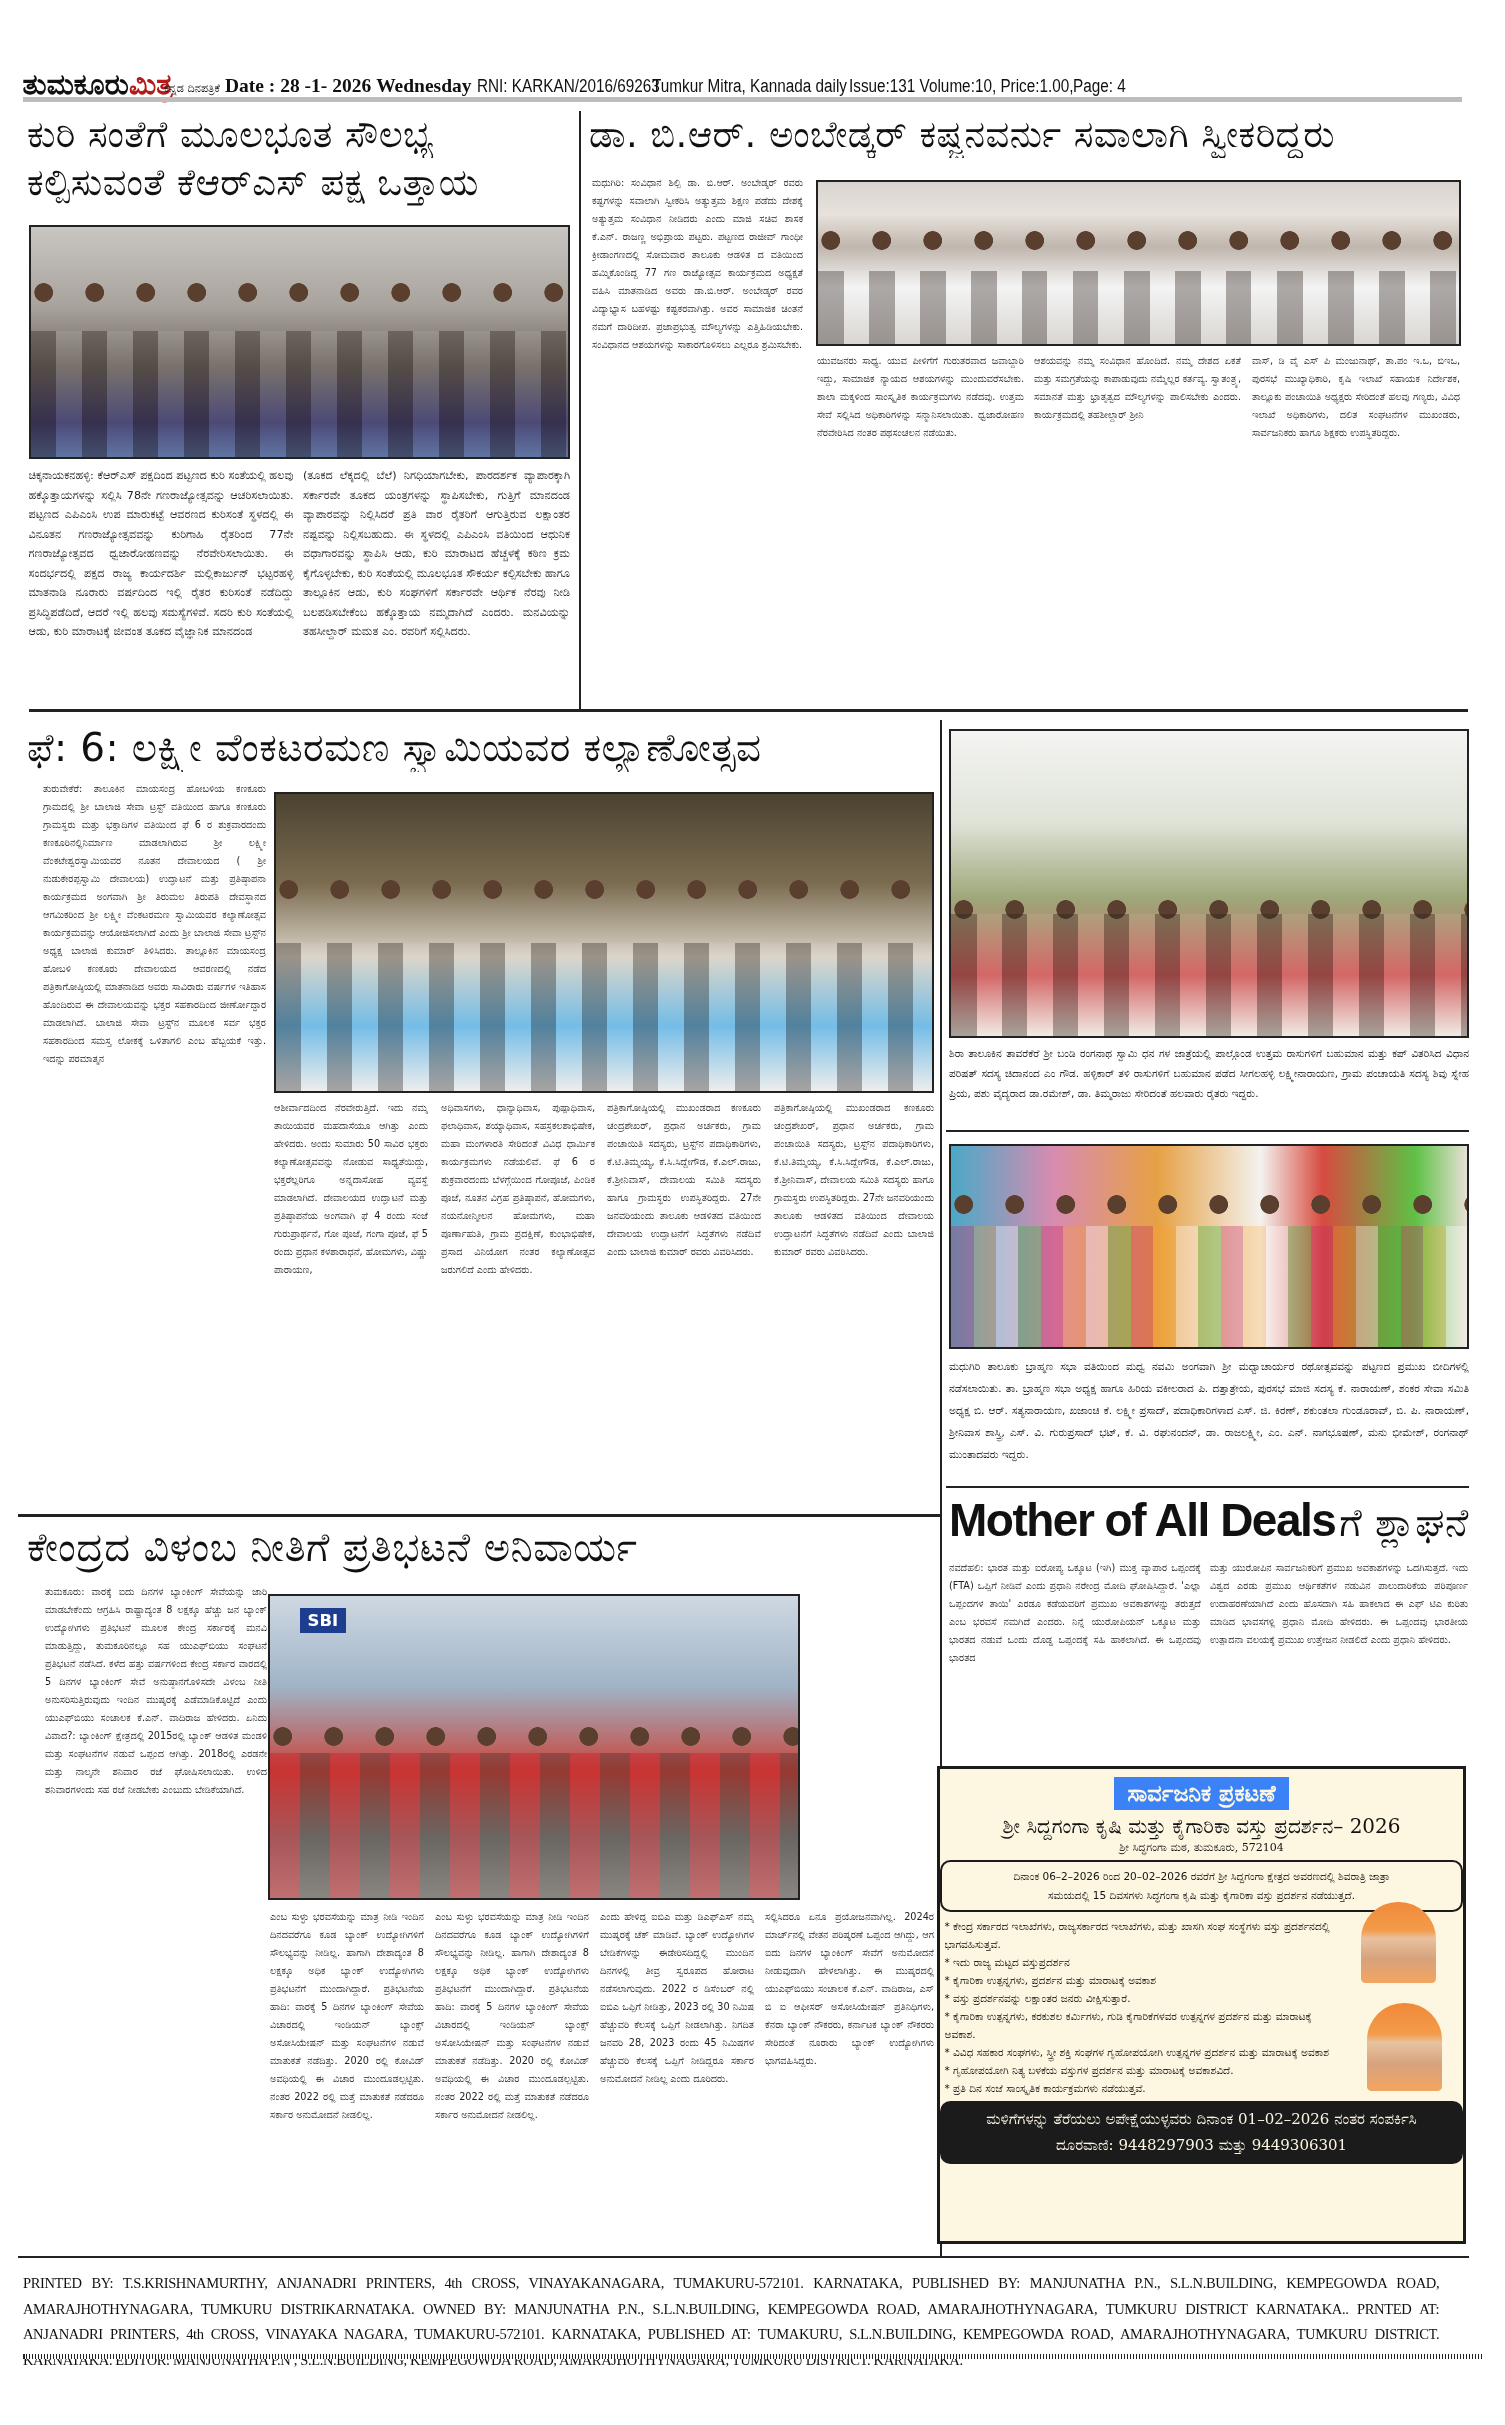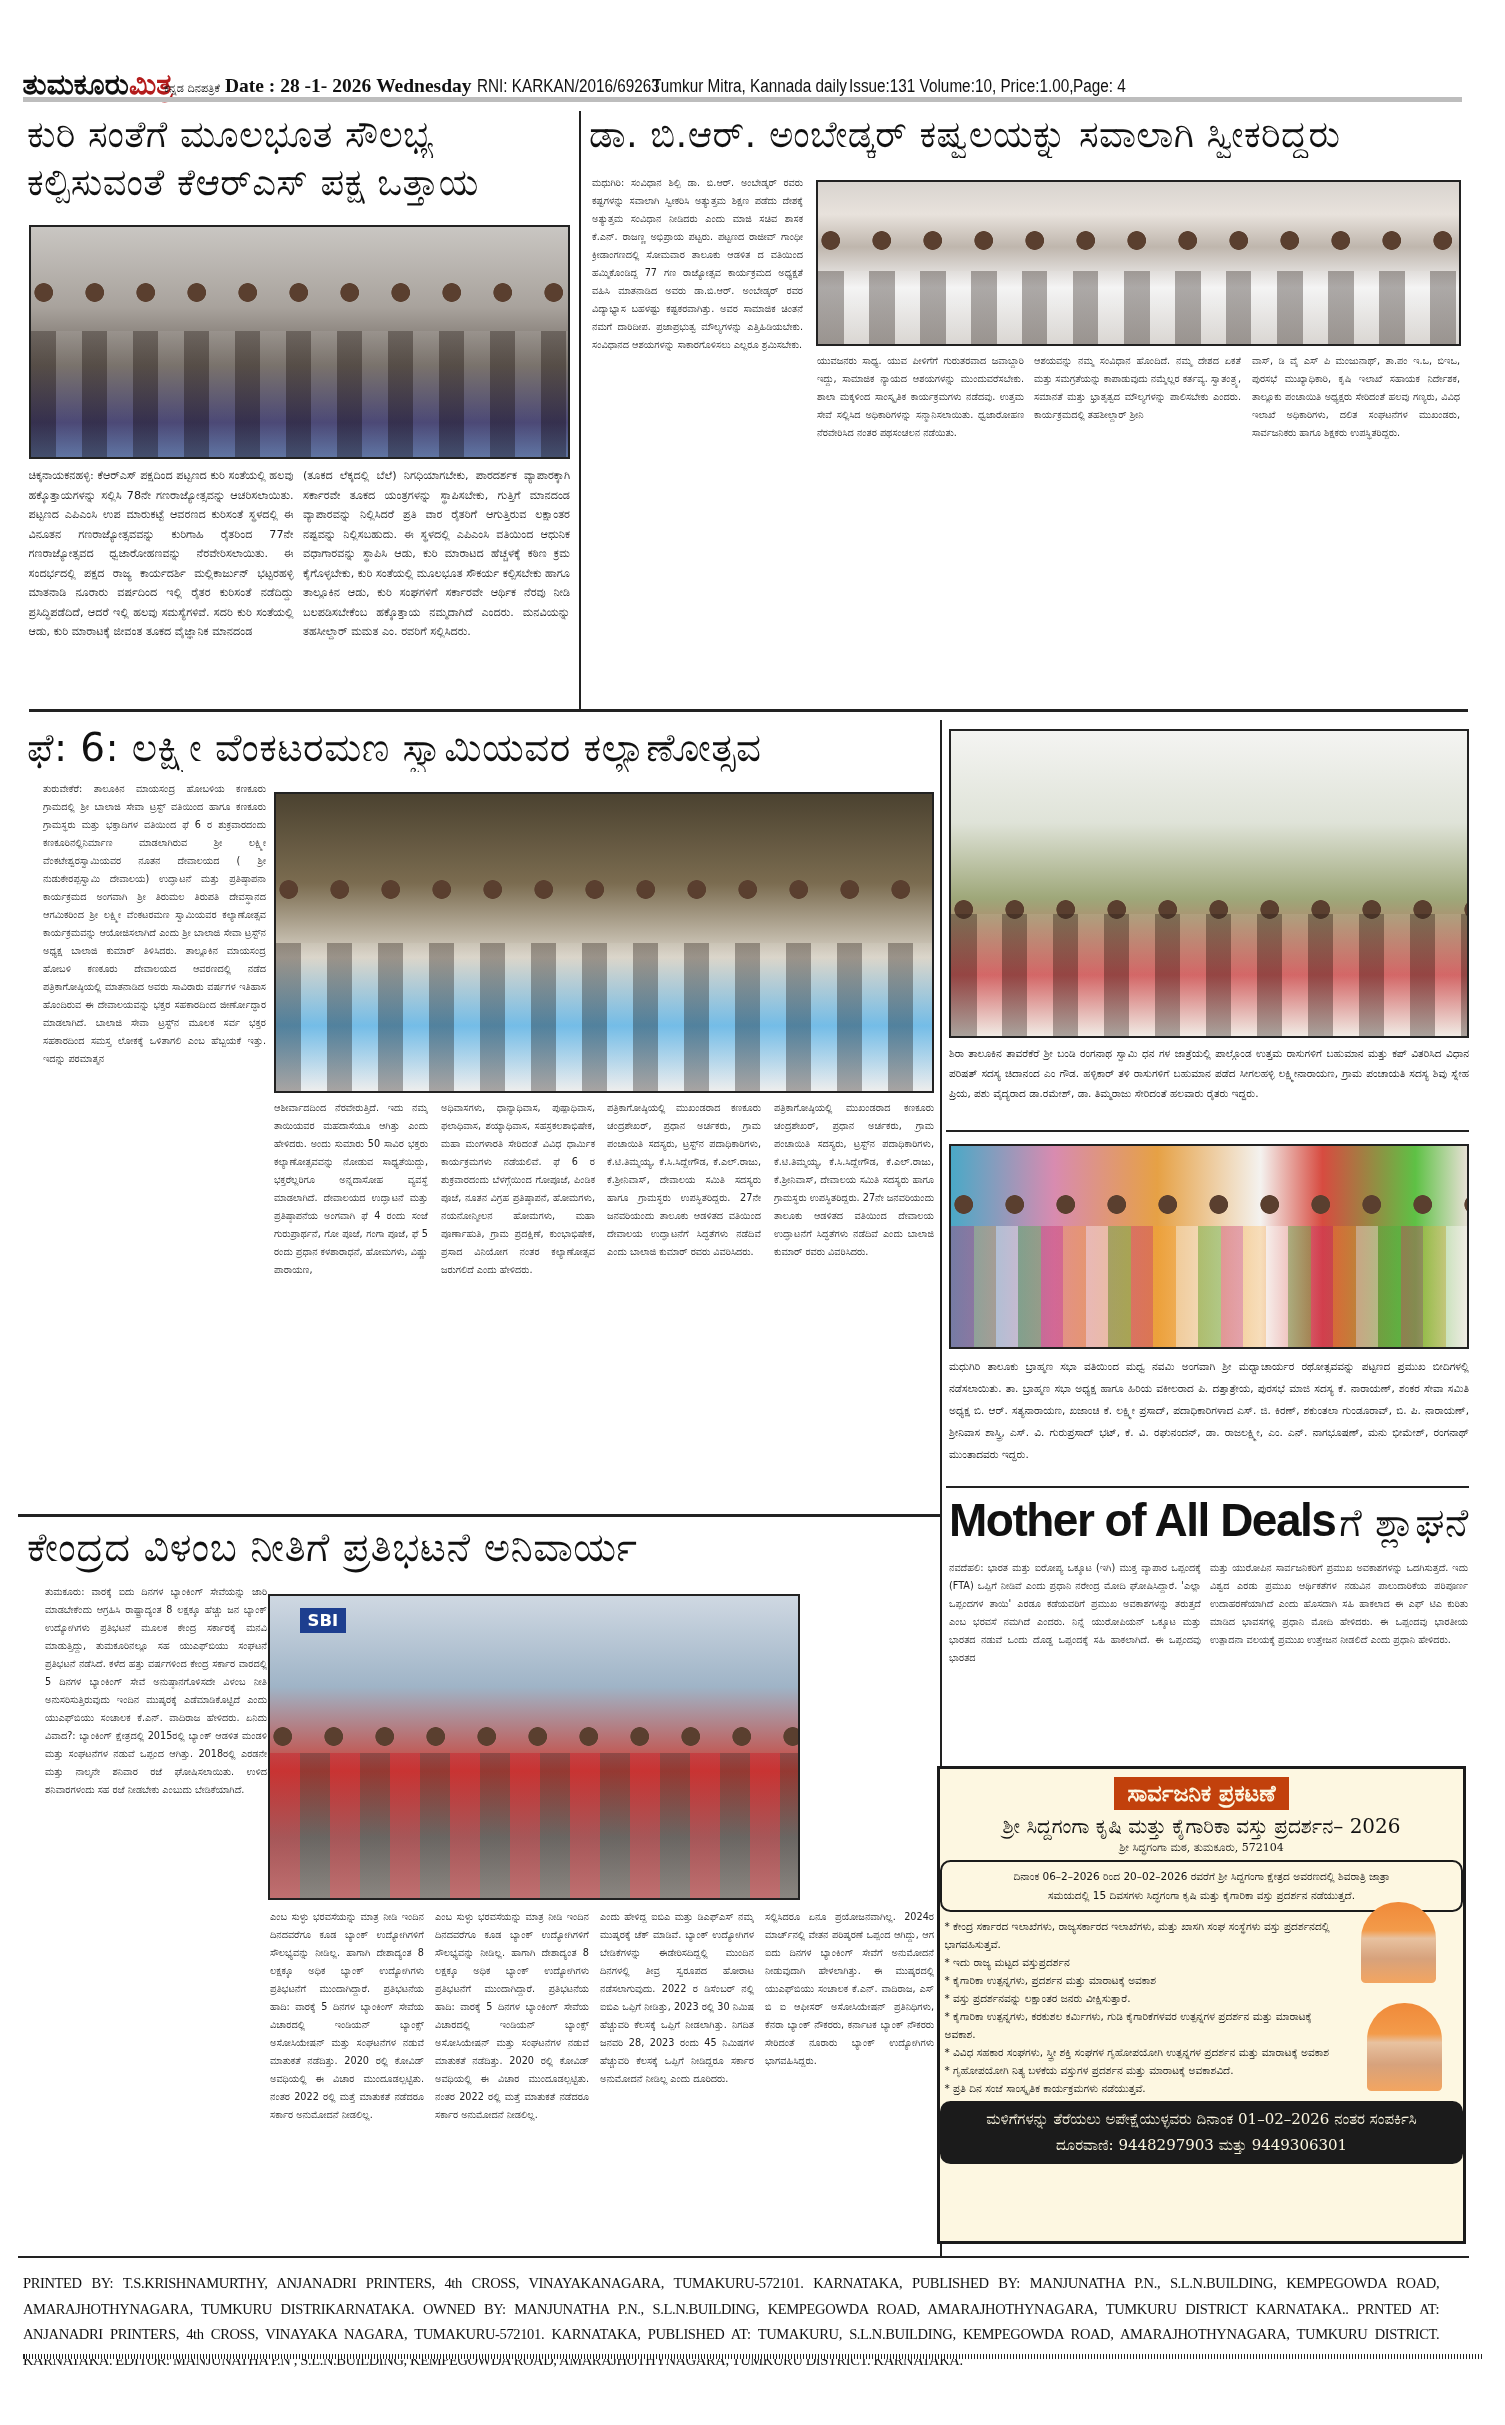--- a/index.html
+++ b/index.html
@@ -25,21 +25,21 @@
   .ph-1 { background: linear-gradient(180deg, #c9c6c2 0%, #a8a29c 35%, #6f6760 60%, #3d3a6b 85%, #52699b 100%); }
   .ph-2 { background: linear-gradient(180deg, #d9d4cf 0%, #e8e2dc 20%, #bfb6ad 40%, #f3f3f3 65%, #d7d3cf 100%); }
   .ph-3 { background: linear-gradient(180deg, #4b4230 0%, #7b6c50 30%, #d8d2c6 55%, #68b7e5 78%, #ececec 100%); }
   .ph-4 { background: linear-gradient(180deg, #f4f4f2 0%, #dfe3d8 30%, #9ea779 55%, #d05a5a 80%, #efe9e2 100%); }
   .ph-5 { background: linear-gradient(90deg, #4aa9c7 0%, #d88bb0 20%, #e6a145 40%, #f4f2ef 60%, #d74b40 72%, #5ec145 90%, #e7e0d5 100%); }
   .ph-6 { background: linear-gradient(180deg, #cfd8e2 0%, #9fb4c7 30%, #c9453b 58%, #8b8580 80%, #b9b2ab 100%); }
   .people { position: absolute; bottom: 0; left: 0; right: 0; height: 55%; background: repeating-linear-gradient(90deg, rgba(40,30,25,0.35) 0 25.5px, rgba(255,255,255,0.08) 25.5px 51px); }
   .heads { position: absolute; left: 0; right: 0; height: 27px; background: radial-gradient(circle at 12.7px 13.5px, #5a3f2f 9px, transparent 9.7px) 0 0 / 51px 27px repeat-x; }
   
   .ad { left: 937px; top: 1766px; width: 529px; height: 478px; border: 3.7px solid #1b1b1b; background: #fdf7e1; }
-  .ad-title { display: inline-block; background: #c2410c; color: #fdf7e1; font-weight: bold; font-size: 22.5px; padding: 3px 13.5px; }
+  .ad-title { display: inline-block; background: #3b82f6; color: #fdf7e1; font-weight: bold; font-size: 22.5px; padding: 3px 13.5px; }
   .ad-sub1 { font-family: "DejaVu Serif", serif; font-size: 20px; }
   .ad-sub2 { font-family: "DejaVu Serif", serif; font-size: 11px; }
   .ad-dates { margin: 6px 0 0 0; border: 2.2px solid #1b1b1b; border-radius: 10.5px; padding: 4.5px 7.5px; font-size: 10.5px; line-height: 19.5px; text-align: center; }
   .ad-bullets { list-style: none; font-size: 10.5px; line-height: 18px; padding-left: 4.5px; }
   .ad-bullets li::before { content: "* "; }
   .ad-contact { background: #1b1b1b; color: #fdf7e1; border-radius: 10.5px; padding: 6px 9px; text-align: center; font-size: 15px; line-height: 25.5px; font-family: "DejaVu Serif", serif; }
   .ad-sign { text-align: center; font-size: 10.5px; line-height: 19.5px; }
   .swami { position: absolute; width: 75px; border-radius: 37px 37px 4.5px 4.5px; background: linear-gradient(180deg, #f08a3a 0%, #f39b4a 35%, #e8c2a0 45%, #d7a27c 70%, #f3a560 100%); }
   
   .footer { left: 22.5px; top: 2271px; width: 1460px; font-family: "Liberation Serif", serif; font-size: 15px; line-height: 25.5px; text-align: justify; letter-spacing: -0.4px; transform: scaleX(0.97); transform-origin: left top; }
@@ -67,21 +67,21 @@
 
 <div class="abs headline" style="left:27px; top:112px; width:547px; font-size:37px; line-height:46px;">ಕುರಿ ಸಂತೆಗೆ ಮೂಲಭೂತ ಸೌಲಭ್ಯ</div>
 <div class="abs headline" style="left:27px; top:160px; width:547px; font-size:37px; line-height:46px;">ಕಲ್ಪಿಸುವಂತೆ ಕೆಆರ್‌ಎಸ್ ಪಕ್ಷ ಒತ್ತಾಯ</div>
 <div class="abs photo ph-1" style="left:28.5px; top:225px; width:541px; height:234px;">
   <div class="heads" style="top:52px;"></div>
     <div class="people"></div>
 </div>
 <div class="abs body-text col" style="left:28.5px; top:466px; width:265px; height:238px;">ಚಿಕ್ಕನಾಯಕನಹಳ್ಳಿ: ಕೆಆರ್‌ಎಸ್ ಪಕ್ಷದಿಂದ ಪಟ್ಟಣದ ಕುರಿ ಸಂತೆಯಲ್ಲಿ ಹಲವು ಹಕ್ಕೊತ್ತಾಯಗಳನ್ನು ಸಲ್ಲಿಸಿ 78ನೇ ಗಣರಾಜ್ಯೋತ್ಸವನ್ನು ಆಚರಿಸಲಾಯಿತು. ಪಟ್ಟಣದ ಎಪಿಎಂಸಿ ಉಪ ಮಾರುಕಟ್ಟೆ ಆವರಣದ ಕುರಿಸಂತೆ ಸ್ಥಳದಲ್ಲಿ ಈ ವಿನೂತನ ಗಣರಾಜ್ಯೋತ್ಸವವನ್ನು ಕುರಿಗಾಹಿ ರೈತರಿಂದ 77ನೇ ಗಣರಾಜ್ಯೋತ್ಸವದ ಧ್ವಜಾರೋಹಣವನ್ನು ನೆರವೇರಿಸಲಾಯಿತು. ಈ ಸಂದರ್ಭದಲ್ಲಿ ಪಕ್ಷದ ರಾಜ್ಯ ಕಾರ್ಯದರ್ಶಿ ಮಲ್ಲಿಕಾರ್ಜುನ್ ಭಟ್ಟರಹಳ್ಳಿ ಮಾತನಾಡಿ ನೂರಾರು ವರ್ಷದಿಂದ ಇಲ್ಲಿ ರೈತರ ಕುರಿಸಂತೆ ನಡೆದಿದ್ದು ಪ್ರಸಿದ್ಧಿಪಡೆದಿದೆ, ಆದರೆ ಇಲ್ಲಿ ಹಲವು ಸಮಸ್ಯೆಗಳಿವೆ. ಸದರಿ ಕುರಿ ಸಂತೆಯಲ್ಲಿ ಆಡು, ಕುರಿ ಮಾರಾಟಕ್ಕೆ ಜೀವಂತ ತೂಕದ ವೈಜ್ಞಾನಿಕ ಮಾನದಂಡ</div>
 <div class="abs body-text col" style="left:303px; top:466px; width:267px; height:238px;">(ತೂಕದ ಲೆಕ್ಕದಲ್ಲಿ ಬೆಲೆ) ನಿಗಧಿಯಾಗಬೇಕು, ಪಾರದರ್ಶಕ ವ್ಯಾಪಾರಕ್ಕಾಗಿ ಸರ್ಕಾರವೇ ತೂಕದ ಯಂತ್ರಗಳನ್ನು ಸ್ಥಾಪಿಸಬೇಕು, ಗುತ್ತಿಗೆ ಮಾನದಂಡ ವ್ಯಾಪಾರವನ್ನು ನಿಲ್ಲಿಸಿದರೆ ಪ್ರತಿ ವಾರ ರೈತರಿಗೆ ಆಗುತ್ತಿರುವ ಲಕ್ಷಾಂತರ ನಷ್ಟವನ್ನು ನಿಲ್ಲಿಸಬಹುದು. ಈ ಸ್ಥಳದಲ್ಲಿ ಎಪಿಎಂಸಿ ವತಿಯಿಂದ ಆಧುನಿಕ ವಧಾಗಾರವನ್ನು ಸ್ಥಾಪಿಸಿ ಆಡು, ಕುರಿ ಮಾರಾಟದ ಹೆಚ್ಚಳಕ್ಕೆ ಕಠಿಣ ಕ್ರಮ ಕೈಗೊಳ್ಳಬೇಕು, ಕುರಿ ಸಂತೆಯಲ್ಲಿ ಮೂಲಭೂತ ಸೌಕರ್ಯ ಕಲ್ಪಿಸಬೇಕು ಹಾಗೂ ತಾಲ್ಲೂಕಿನ ಆಡು, ಕುರಿ ಸಂಘಗಳಿಗೆ ಸರ್ಕಾರವೇ ಆರ್ಥಿಕ ನೆರವು ನೀಡಿ ಬಲಪಡಿಸಬೇಕೆಂಬ ಹಕ್ಕೊತ್ತಾಯ ನಮ್ಮದಾಗಿದೆ ಎಂದರು. ಮನವಿಯನ್ನು ತಹಸೀಲ್ದಾರ್ ಮಮತ ಎಂ. ರವರಿಗೆ ಸಲ್ಲಿಸಿದರು.</div>
 
-<div class="abs headline" style="left:589px; top:112px; width:877px; font-size:37px; line-height:46px;">ಡಾ. ಬಿ.ಆರ್. ಅಂಬೇಡ್ಕರ್ ಕಷ್ವಲಯಕ್ನು ಸವಾಲಾಗಿ ಸ್ವೀಕರಿದ್ದರು</div>
+<div class="abs headline" style="left:589px; top:112px; width:877px; font-size:37px; line-height:46px;">ಡಾ. ಬಿ.ಆರ್. ಅಂಬೇಡ್ಕರ್ ಕಷ್ಜನವರ್ನು ಸವಾಲಾಗಿ ಸ್ವೀಕರಿದ್ದರು</div>
 <div class="abs small-text col" style="left:592px; top:174px; width:211px; height:510px;">ಮಧುಗಿರಿ: ಸಂವಿಧಾನ ಶಿಲ್ಪಿ ಡಾ. ಬಿ.ಆರ್. ಅಂಬೇಡ್ಕರ್ ರವರು ಕಷ್ಟಗಳನ್ನು ಸವಾಲಾಗಿ ಸ್ವೀಕರಿಸಿ ಅತ್ಯುತ್ತಮ ಶಿಕ್ಷಣ ಪಡೆದು ದೇಶಕ್ಕೆ ಅತ್ಯುತ್ತಮ ಸಂವಿಧಾನ ನೀಡಿದರು ಎಂದು ಮಾಜಿ ಸಚಿವ ಶಾಸಕ ಕೆ.ಎನ್. ರಾಜಣ್ಣ ಅಭಿಪ್ರಾಯ ಪಟ್ಟರು. ಪಟ್ಟಣದ ರಾಜೀವ್ ಗಾಂಧೀ ಕ್ರೀಡಾಂಗಣದಲ್ಲಿ ಸೋಮವಾರ ತಾಲೂಕು ಆಡಳಿತ ದ ವತಿಯಿಂದ ಹಮ್ಮಿಕೊಂಡಿದ್ದ 77 ಗಣ ರಾಜ್ಯೋತ್ಸವ ಕಾರ್ಯಕ್ರಮದ ಅಧ್ಯಕ್ಷತೆ ವಹಿಸಿ ಮಾತನಾಡಿದ ಅವರು ಡಾ.ಬಿ.ಆರ್. ಅಂಬೇಡ್ಕರ್ ರವರ ವಿದ್ಯಾಭ್ಯಾಸ ಬಹಳಷ್ಟು ಕಷ್ಟಕರವಾಗಿತ್ತು. ಅವರ ಸಾಮಾಜಿಕ ಚಿಂತನೆ ನಮಗೆ ದಾರಿದೀಪ. ಪ್ರಜಾಪ್ರಭುತ್ವ ಮೌಲ್ಯಗಳನ್ನು ಎತ್ತಿಹಿಡಿಯಬೇಕು. ಸಂವಿಧಾನದ ಆಶಯಗಳನ್ನು ಸಾಕಾರಗೊಳಿಸಲು ಎಲ್ಲರೂ ಶ್ರಮಿಸಬೇಕು.</div>
 <div class="abs photo ph-2" style="left:816px; top:180px; width:645px; height:166px;">
   <div class="heads" style="top:45px;"></div>
     <div class="people" style="height:45%"></div>
 </div>
 <div class="abs small-text col" style="left:817px; top:352px; width:207px; height:337px;">ಯುವಜನರು ಸಾಧ್ಯ. ಯುವ ಪೀಳಿಗೆಗೆ ಗುರುತರವಾದ ಜವಾಬ್ದಾರಿ ಇದ್ದು, ಸಾಮಾಜಿಕ ನ್ಯಾಯದ ಆಶಯಗಳನ್ನು ಮುಂದುವರೆಸಬೇಕು. ಶಾಲಾ ಮಕ್ಕಳಿಂದ ಸಾಂಸ್ಕೃತಿಕ ಕಾರ್ಯಕ್ರಮಗಳು ನಡೆದವು. ಉತ್ತಮ ಸೇವೆ ಸಲ್ಲಿಸಿದ ಅಧಿಕಾರಿಗಳನ್ನು ಸನ್ಮಾನಿಸಲಾಯಿತು. ಧ್ವಜಾರೋಹಣ ನೆರವೇರಿಸಿದ ನಂತರ ಪಥಸಂಚಲನ ನಡೆಯಿತು.</div>
 <div class="abs small-text col" style="left:1034px; top:352px; width:207px; height:337px;">ಆಶಯವನ್ನು ನಮ್ಮ ಸಂವಿಧಾನ ಹೊಂದಿದೆ. ನಮ್ಮ ದೇಶದ ಏಕತೆ ಮತ್ತು ಸಮಗ್ರತೆಯನ್ನು ಕಾಪಾಡುವುದು ನಮ್ಮೆಲ್ಲರ ಕರ್ತವ್ಯ. ಸ್ವಾತಂತ್ರ್ಯ, ಸಮಾನತೆ ಮತ್ತು ಭ್ರಾತೃತ್ವದ ಮೌಲ್ಯಗಳನ್ನು ಪಾಲಿಸಬೇಕು ಎಂದರು. ಕಾರ್ಯಕ್ರಮದಲ್ಲಿ ತಹಶೀಲ್ದಾರ್ ಶ್ರೀನಿ</div>
 <div class="abs small-text col" style="left:1252px; top:352px; width:208px; height:337px;">ವಾಸ್, ಡಿ ವೈ ಎಸ್ ಪಿ ಮಂಜುನಾಥ್, ತಾ.ಪಂ ಇ.ಒ, ಬಿಇಒ, ಪುರಸಭೆ ಮುಖ್ಯಾಧಿಕಾರಿ, ಕೃಷಿ ಇಲಾಖೆ ಸಹಾಯಕ ನಿರ್ದೇಶಕ, ತಾಲ್ಲೂಕು ಪಂಚಾಯಿತಿ ಅಧ್ಯಕ್ಷರು ಸೇರಿದಂತೆ ಹಲವು ಗಣ್ಯರು, ವಿವಿಧ ಇಲಾಖೆ ಅಧಿಕಾರಿಗಳು, ದಲಿತ ಸಂಘಟನೆಗಳ ಮುಖಂಡರು, ಸಾರ್ವಜನಿಕರು ಹಾಗೂ ಶಿಕ್ಷಕರು ಉಪಸ್ಥಿತರಿದ್ದರು.</div>
 
 <div class="abs hrule" style="left:28.5px; top:709px; width:1439px;"></div>

